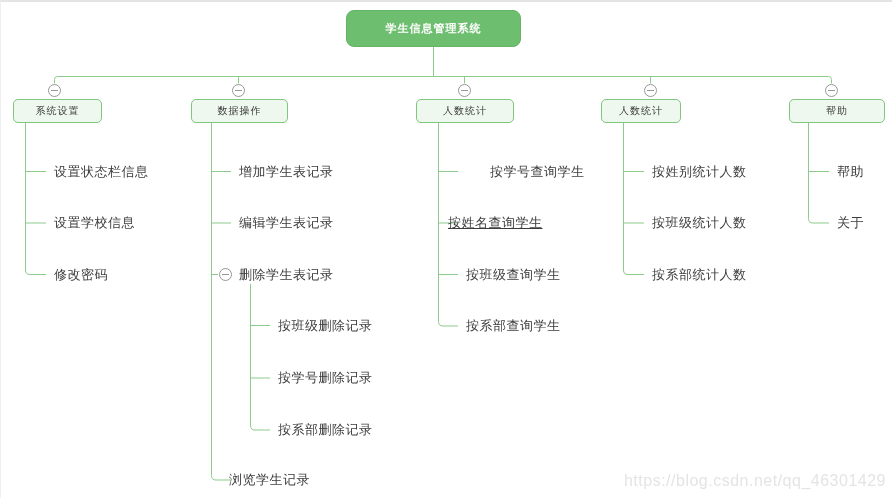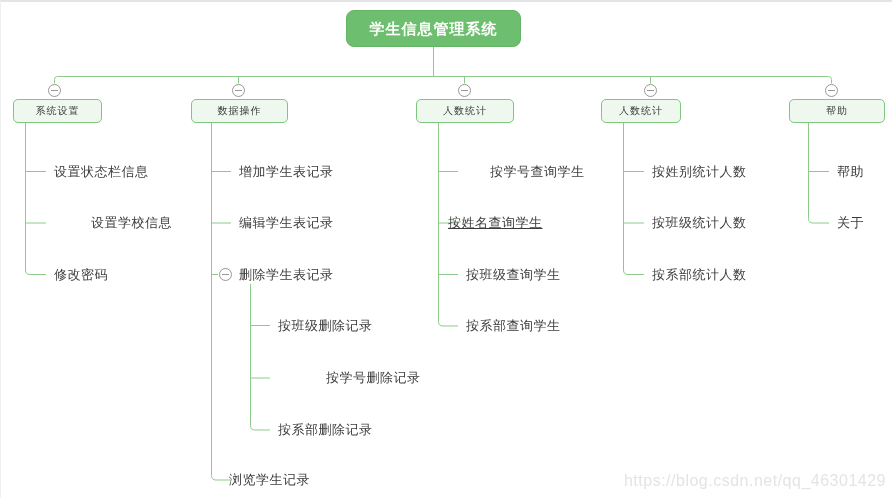--- a/index.html
+++ b/index.html
@@ -25,21 +25,21 @@
     overflow:hidden;
   }
   .connectors{position:absolute;left:0;top:0;}
   .connectors path{fill:none;stroke:var(--line-color);stroke-width:1;}
   .root-node{
     position:absolute;left:345px;top:8px;width:175px;height:37px;
     background:var(--root-fill);
     border:1px solid var(--root-border);
     border-radius:8px;
     box-sizing:border-box;
-    color:#fff;font-size:15px;font-weight:bold;
+    color:#fff;font-size:11px;font-weight:bold;
     text-align:center;line-height:35px;
     letter-spacing:1px;
     cursor:default;
   }
   .branch-box{
     position:absolute;top:97px;height:24px;
     background:var(--branch-fill);
     border:1px solid var(--branch-border);
     border-radius:5px;
     box-sizing:border-box;
@@ -108,30 +108,30 @@
 
   <span class="collapse-icon" style="left:217.5px;top:266px;"></span>
 
   <div class="branch-box" style="left:12px;width:89px;">系统设置</div>
   <div class="branch-box" style="left:190px;width:97px;">数据操作</div>
   <div class="branch-box" style="left:415px;width:98px;">人数统计</div>
   <div class="branch-box" style="left:600px;width:80px;">人数统计</div>
   <div class="branch-box" style="left:788px;width:96px;">帮助</div>
 
   <div class="leaf" style="left:53px;top:159.5px;">设置状态栏信息</div>
-  <div class="leaf" style="left:53px;top:211px;margin-left:37px;">设置学校信息</div>
+  <div class="leaf" style="left:53px;top:211px;">设置学校信息</div>
   <div class="leaf" style="left:53px;top:262.5px;">修改密码</div>
 
   <div class="leaf" style="left:238px;top:159.5px;">增加学生表记录</div>
   <div class="leaf" style="left:238px;top:211px;">编辑学生表记录</div>
   <div class="leaf" style="left:238px;top:262.5px;">删除学生表记录</div>
   <div class="leaf" style="left:228px;top:468px;">浏览学生记录</div>
 
   <div class="leaf" style="left:277px;top:313.5px;">按班级删除记录</div>
-  <div class="leaf" style="left:277px;top:366px;margin-left:48px;">按学号删除记录</div>
+  <div class="leaf" style="left:277px;top:366px;">按学号删除记录</div>
   <div class="leaf" style="left:277px;top:418px;">按系部删除记录</div>
 
   <div class="leaf" style="left:465px;top:159.5px;margin-left:24px;">按学号查询学生</div>
   <div class="leaf" style="left:447px;top:211px;text-decoration:underline;">按姓名查询学生</div>
   <div class="leaf" style="left:465px;top:262.5px;">按班级查询学生</div>
   <div class="leaf" style="left:651px;top:159.5px;">按姓别统计人数</div>
 
   <div class="leaf" style="left:465px;top:314px;">按系部查询学生</div>
   <div class="leaf" style="left:651px;top:211px;">按班级统计人数</div>
   <div class="leaf" style="left:651px;top:262.5px;">按系部统计人数</div>

